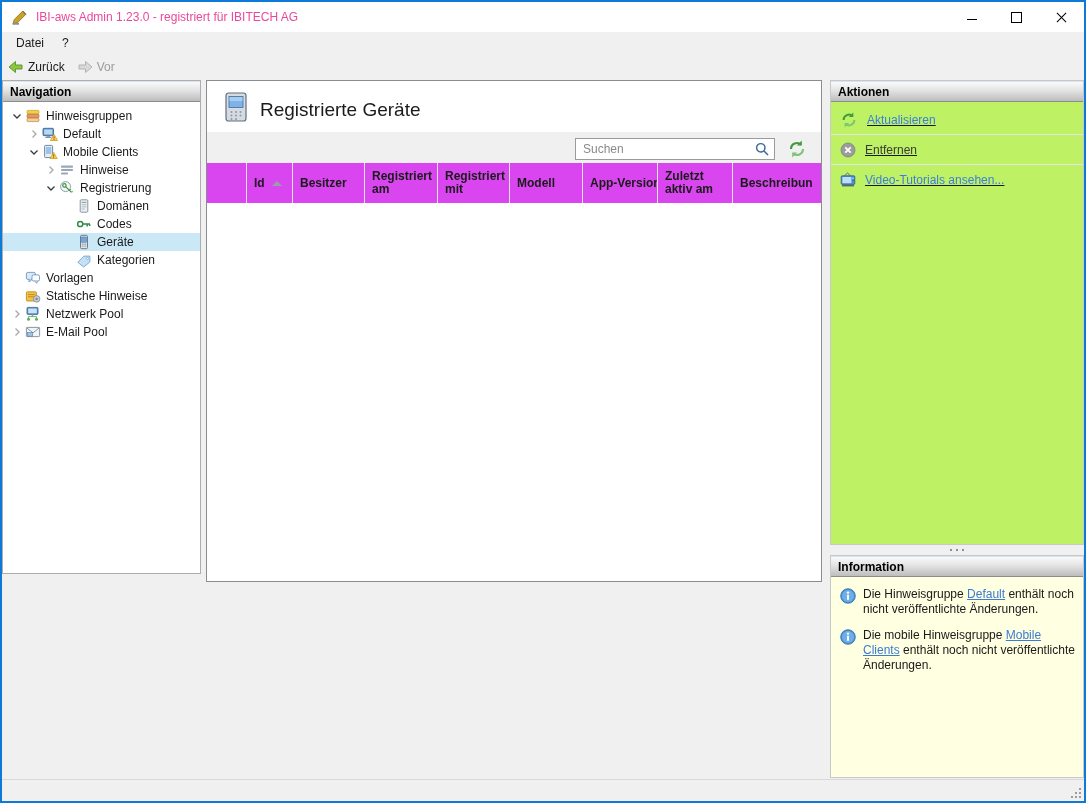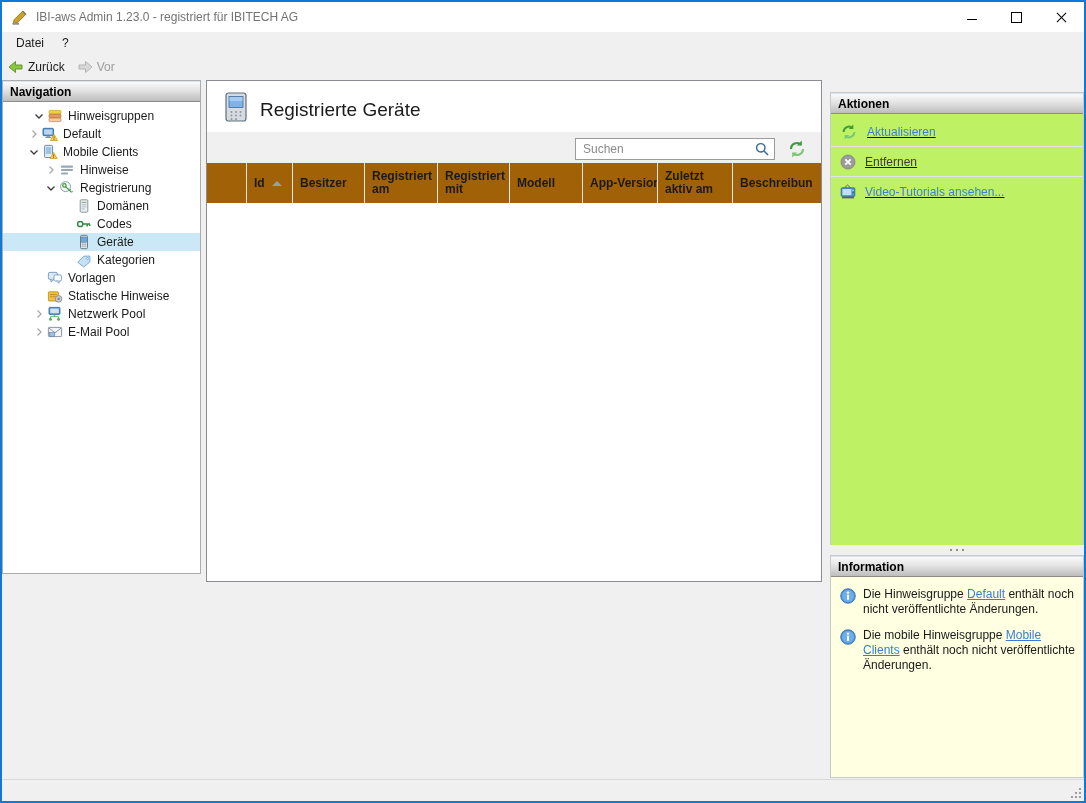--- a/index.html
+++ b/index.html
@@ -8,21 +8,21 @@
     background:#F0F0F0;box-sizing:border-box;border:2px solid #0D7AD7;
     font-family:"Liberation Sans","DejaVu Sans",sans-serif;font-size:12px;color:#1A1A1A;
     -webkit-font-smoothing:antialiased;
   }
   .abs{position:absolute;}
   svg{display:block;}
 
   
   .titlebar{left:0;right:0;top:0;height:30px;background:#FFFFFF;display:flex;align-items:center;}
   .app-icon{width:17px;height:17px;margin-left:9px;}
-  .title-text{margin-left:8px;font-size:12px;color:#737373;}
+  .title-text{margin-left:8px;font-size:12px;color:#ec4899;}
   .win-btns{margin-left:auto;display:flex;height:30px;}
   .win-btn{width:45px;height:30px;display:flex;align-items:center;justify-content:center;}
   .glyph-min{width:10px;border-top:1px solid #000;height:1px;margin-top:6px;}
   .glyph-max{width:9px;height:9px;border:1px solid #000;}
 
   
   .menubar{left:0;right:0;top:30px;height:22px;background:#F0F0F0;display:flex;align-items:center;}
   .menu-item{padding:0 9px;height:22px;line-height:22px;}
   .menu-item.first{margin-left:5px;}
 
@@ -37,42 +37,42 @@
     border-bottom:1px solid #8C8C8C;border-top:1px solid #D9E4EE;box-sizing:border-box;}
 
   
   .nav-panel{left:0;top:78px;width:199px;height:494px;background:#FFFFFF;border:1px solid #ADADAD;box-sizing:border-box;}
   .nav-body{position:absolute;top:21px;left:0;right:0;bottom:0;background:#FFF;overflow:hidden;padding-top:5px;}
   .trow{height:18px;display:flex;align-items:center;}
   .trow.selected{background:#CBE8F6;}
   .chev{width:16px;height:16px;flex:none;display:flex;align-items:center;justify-content:center;}
   .ticon{width:16px;height:16px;flex:none;margin-right:5px;display:flex;align-items:center;justify-content:center;}
   .tlabel{white-space:nowrap;}
-  .lvl0{padding-left:22px;margin-left:6px;} .lvl1{padding-left:23px;} .lvl2{padding-left:40px;} .lvl3{padding-left:57px;}
+  .lvl0{padding-left:6px;} .lvl1{padding-left:23px;} .lvl2{padding-left:40px;} .lvl3{padding-left:57px;}
 
   
   .main-panel{left:204px;top:78px;width:616px;height:502px;background:#FFFFFF;border:1px solid #8A8E94;box-sizing:border-box;}
   .main-title-icon{left:18px;top:11px;}
   .main-title{left:53px;top:18px;font-size:19px;color:#1B1B1B;}
   .search-band{left:0;right:0;top:51px;height:31px;background:#F0F0F0;}
   .search-box{position:absolute;left:368px;top:6px;width:200px;height:22px;background:#FFF;border:1px solid #9B9B9B;box-sizing:border-box;display:flex;align-items:center;}
   .search-box input{flex:1;border:none;outline:none;background:transparent;font:12px "Liberation Sans","DejaVu Sans",sans-serif;padding:0 0 0 7px;color:#333;min-width:0;}
   .search-box input::placeholder{color:#8A8A8A;}
   .search-glyph{width:16px;height:16px;margin-right:4px;flex:none;}
   .refresh-btn{position:absolute;left:580px;top:7px;width:20px;height:20px;}
-  .grid-header{left:0;right:0;top:82px;height:40px;display:flex;border-bottom:1px solid #404040;background:#a16207;}
+  .grid-header{left:0;right:0;top:82px;height:40px;display:flex;border-bottom:1px solid #404040;background:#d946ef;}
   .th{box-sizing:border-box;border-right:1px solid #E5E5E5;display:flex;align-items:center;padding:0 4px 0 7px;font-weight:600;line-height:13px;overflow:hidden;}
   .th.nowrap{white-space:nowrap;}
   .th.last{border-right:none;}
   .sort-asc{width:0;height:0;border-left:5px solid transparent;border-right:5px solid transparent;border-bottom:5px solid #96A0AA;margin-left:auto;margin-right:6px;flex:none;}
   .grid-body{left:0;right:0;top:122px;bottom:0;background:#FFF;}
 
   
   .right-panel{left:828px;top:78px;width:254px;height:698px;box-sizing:border-box;}
-  .actions-box{position:absolute;left:0;right:0;top:12px;height:465px;background:#FBFBFB;border:1px solid #C8C8C8;box-sizing:border-box;}
+  .actions-box{position:absolute;left:0;right:0;top:0;height:465px;background:#FBFBFB;border:1px solid #C8C8C8;box-sizing:border-box;}
   .actions-list{position:absolute;top:21px;left:0;right:0;bottom:0;padding-top:3px;background:#bef264;text-decoration:underline;}
   .action-row{height:30px;display:flex;align-items:center;padding-left:9px;gap:9px;box-sizing:border-box;}
   .action-row.sep{border-bottom:1px solid #E4E4E4;}
   .action-label.link{color:#3C7EDB;}
   .action-label.plain{color:#3A3A3A;}
   .vsplitter{position:absolute;left:0;right:0;top:465px;height:10px;background:#F0F0F0;display:flex;align-items:center;justify-content:center;gap:4px;}
   .vsplitter i{width:2px;height:2px;background:#8F8F8F;display:block;}
   .info-box{position:absolute;left:0;right:0;top:475px;bottom:0;background:#FFFFE1;border:1px solid #C8C8C8;box-sizing:border-box;}
   .info-body{position:absolute;top:21px;left:0;right:0;bottom:0;background:#FFFFE1;padding:10px 8px 0 9px;box-sizing:border-box;}
   .info-note{display:flex;gap:7px;margin-bottom:11px;}

